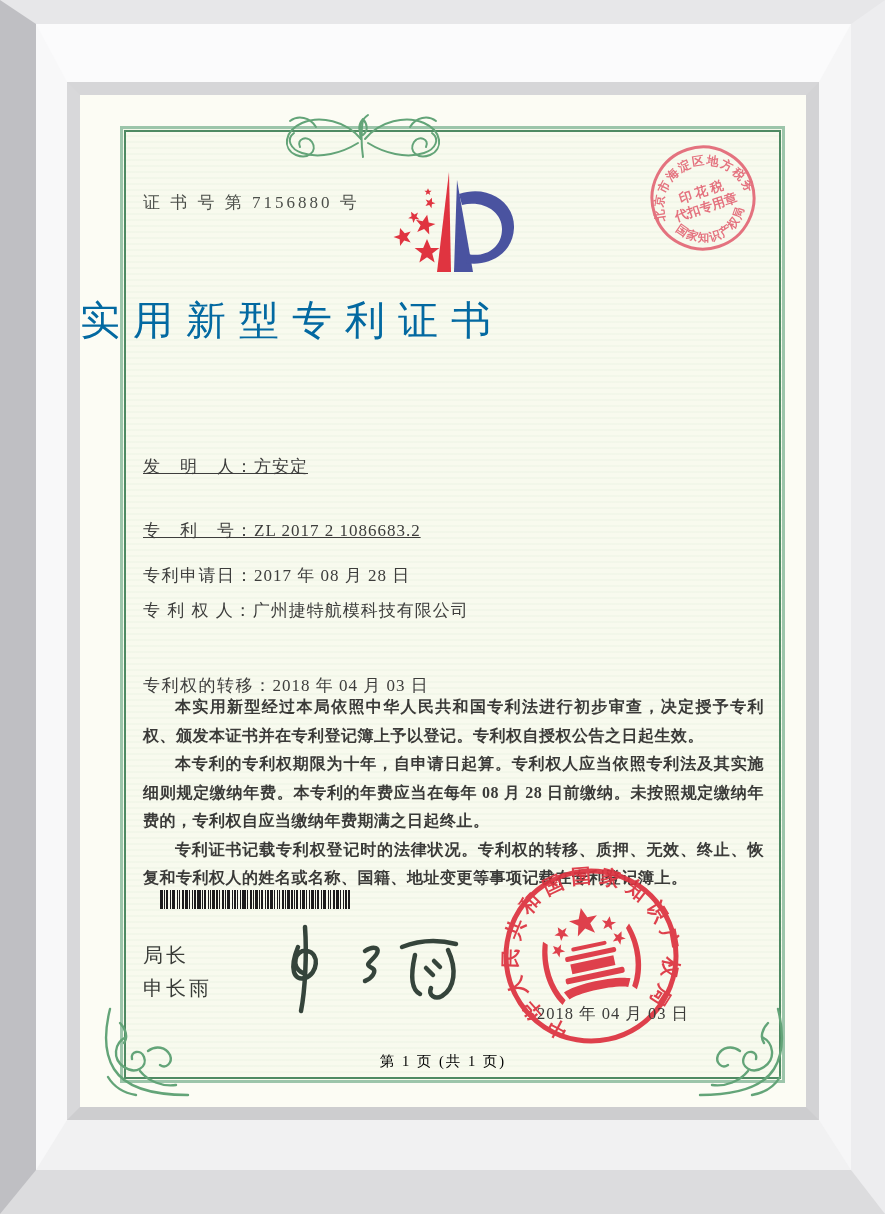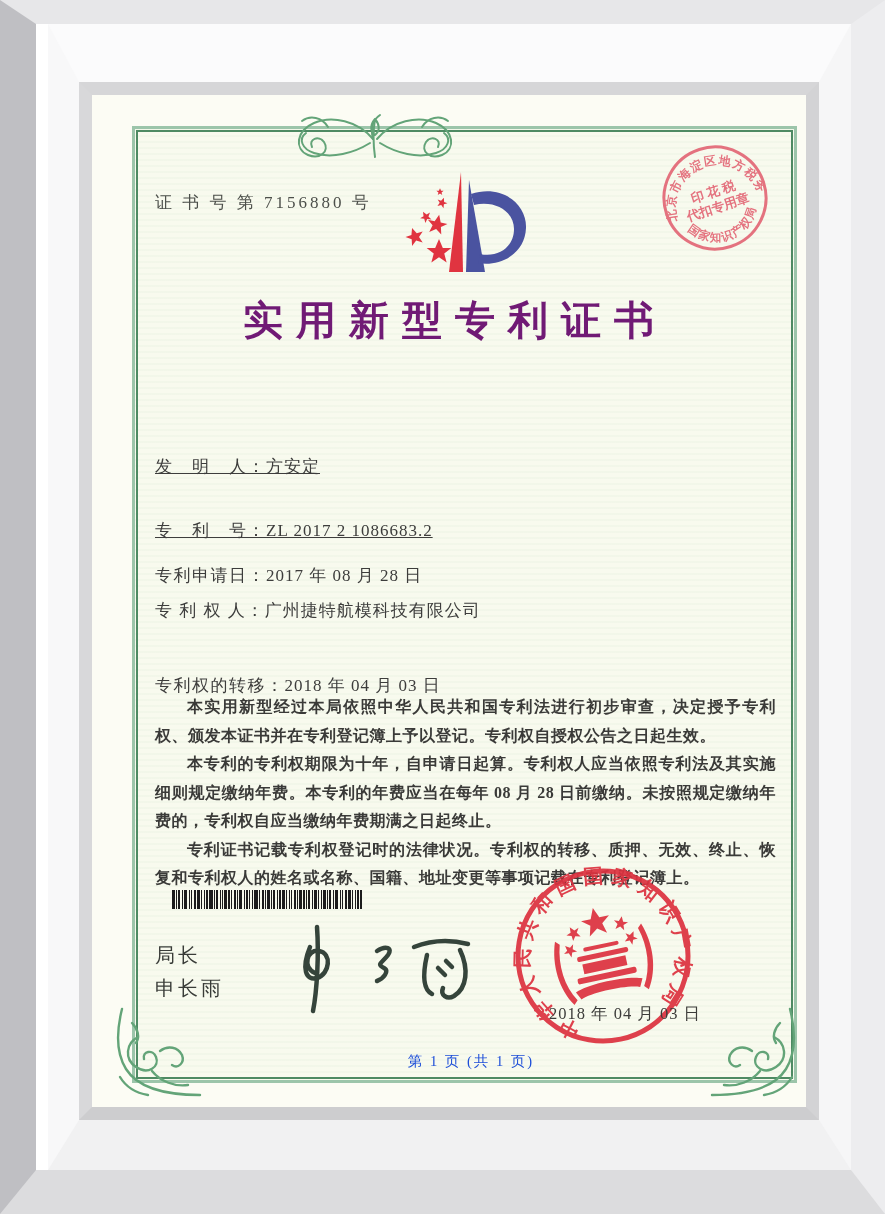--- a/index.html
+++ b/index.html
@@ -4,51 +4,51 @@
 <style>
   html,body{margin:0;padding:0;background:#ffffff;}
   .photo{position:relative;width:885px;height:1214px;overflow:hidden;
          font-family:"Liberation Serif","DejaVu Serif",serif;}
   
   .frame-outer{position:absolute;inset:0;box-sizing:border-box;
       border-style:solid;border-width:24px 34px 44px 36px;
       border-color:#e7e7e9 #ededef #dcdcde #bfbfc3;background:transparent;}
   .frame-face{position:absolute;inset:0;box-sizing:border-box;
       border-style:solid;border-width:58px 32px 50px 31px;
-      border-color:#fbfbfc #f6f6f7 #f1f1f2 #f8f8f9;margin-left:12px;}
+      border-color:#fbfbfc #f6f6f7 #f1f1f2 #f8f8f9;}
   .mat{position:absolute;inset:0;box-sizing:border-box;
       border:13px solid;border-color:#d6d6d8 #d3d3d5 #cdcdcf #d8d8da;}
   .paper{position:absolute;inset:0;background:#fcfcf4;}
   
   .green-frame{position:absolute;left:40px;top:31px;width:665px;height:957px;
       box-sizing:border-box;border:3px solid #9cc5aa;
       background:
         repeating-linear-gradient(180deg, rgba(140,190,150,0.055) 0 2px, rgba(255,255,255,0) 2px 6px),
         #f8faee;}
   .green-frame::after{content:"";position:absolute;inset:1px;border:2px solid #4e8a63;pointer-events:none;}
   .ornament{position:absolute;pointer-events:none;}
   
   .cert-no{position:absolute;left:63px;top:96px;font-size:17px;letter-spacing:3px;color:#4c4f4a;}
   .logo{position:absolute;left:300px;top:70px;}
-  .title{position:absolute;left:0;top:198px;width:726px;text-align:center;
-      font-size:40px;font-weight:700;letter-spacing:13px;color:#701a75;}
+  .title{position:absolute;left:0;top:198px;width:726px;
+      font-size:40px;font-weight:400;letter-spacing:13px;color:#0369a1;}
   .field-row{position:absolute;left:63px;font-size:17px;color:#3d3d3c;letter-spacing:1px;white-space:nowrap;}
   .field-row .lbl{letter-spacing:1.5px;}
   .paras{position:absolute;left:63px;top:598px;width:621px;font-size:16px;
       line-height:28.5px;color:#3a3a38;text-align:justify;font-weight:bold;}
   .paras p{margin:0;text-indent:2em;letter-spacing:0.5px;}
   .barcode{position:absolute;left:80px;top:795px;}
   .director{position:absolute;left:63px;top:844px;font-size:20px;letter-spacing:3px;
       color:#393c38;line-height:33px;}
   .signature{position:absolute;left:188px;top:820px;}
   .seal{position:absolute;left:420px;top:770px;opacity:0.93;}
   .seal-date{position:absolute;left:428px;top:908px;width:210px;text-align:center;
       font-size:16.5px;letter-spacing:1px;color:#3c3c3a;}
-  .page-footer{position:absolute;left:16px;top:957px;width:726px;text-align:center;
-      font-size:14.5px;letter-spacing:2px;color:#1d4ed8;}
+  .page-footer{position:absolute;left:0;top:957px;width:726px;text-align:center;
+      font-size:14.5px;letter-spacing:2px;color:#000000;}
   .tax-stamp{position:absolute;left:568px;top:48px;opacity:0.88;}
 </style>
 </head>
 <body>
 
 <div class="photo">
   <div class="frame-outer">
     <div class="frame-face">
       <div class="mat">
         <div class="paper">

